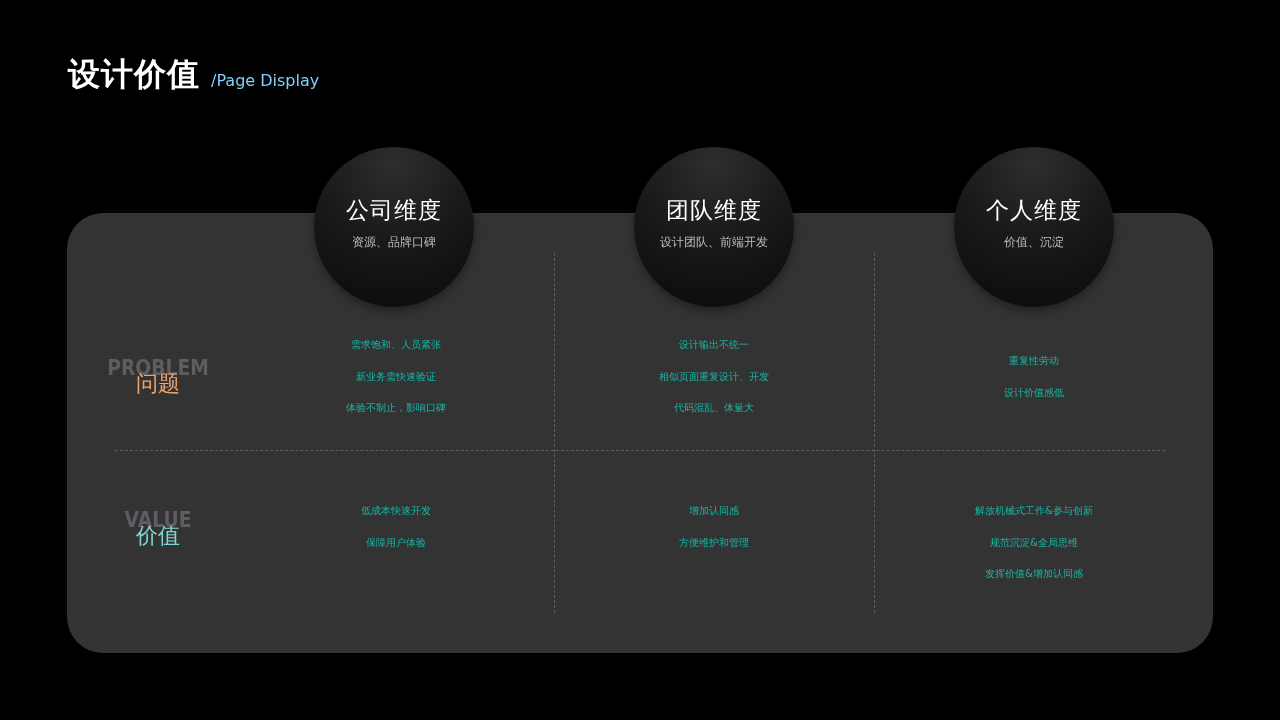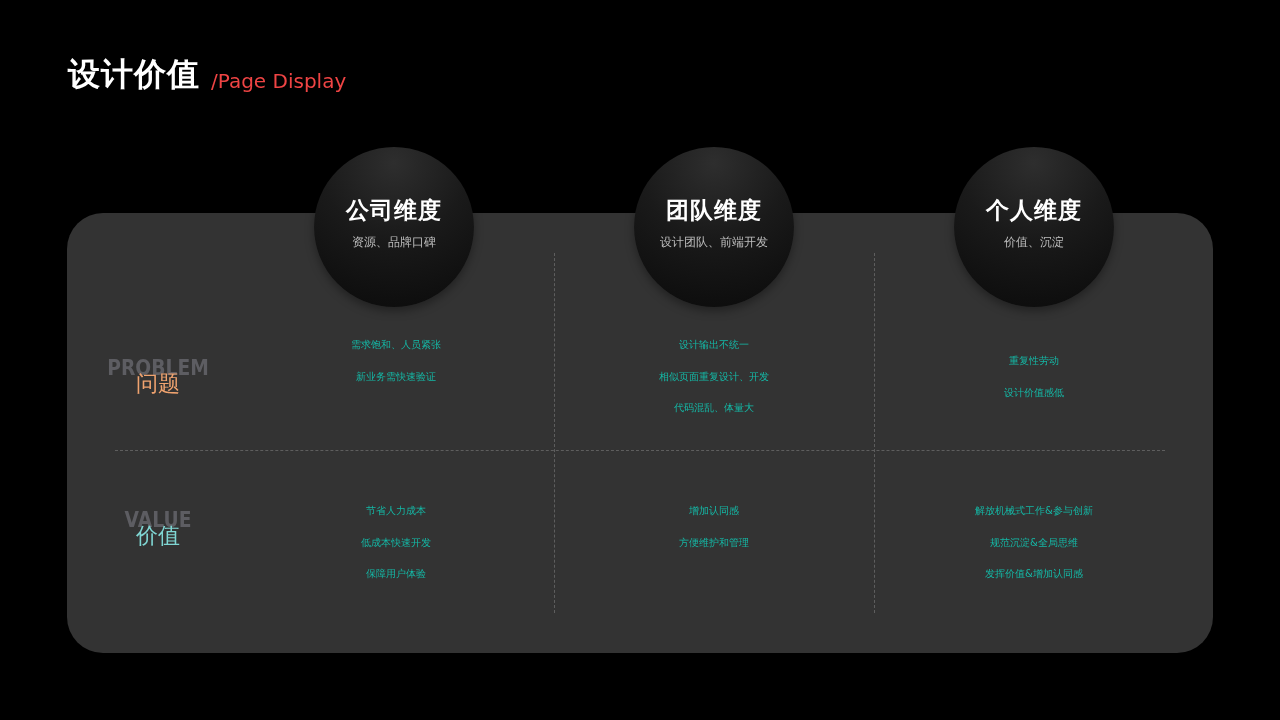--- a/index.html
+++ b/index.html
@@ -1,34 +1,34 @@
 <!DOCTYPE html>
 <html><head>
   <meta charset="utf-8">
   <style>
     html, body { margin: 0; padding: 0; }
     body {
       width: 1280px; height: 720px; background: #000; position: relative; overflow: hidden;
       font-family: "DejaVu Sans", "Liberation Sans", sans-serif; color: #fff;
     }
     .title { position: absolute; left: 68px; top: 52px; font-size: 32px; font-weight: bold; letter-spacing: 1px; color: #fff; line-height: 44px; }
-    .subtitle { position: absolute; left: 211px; top: 70px; font-size: 20px; color: #ef4444; line-height: 22px; }
+    .subtitle { position: absolute; left: 211px; top: 70px; font-size: 16px; color: #7dd3fc; line-height: 22px; }
     .card {
       position: absolute; left: 67px; top: 213px; width: 1146px; height: 440px;
       background: #333333; border-radius: 36px;
     }
     .vline { position: absolute; top: 253px; height: 360px; width: 0; border-left: 1px dashed #5e5e5e; }
     .hline { position: absolute; left: 115px; top: 450px; width: 1050px; height: 0; border-top: 1px dashed #5e5e5e; }
     .circle {
       position: absolute; top: 147px; width: 160px; height: 160px; border-radius: 50%;
       background: radial-gradient(circle at 50% 10%, #2e2e2e 0%, #1a1a1a 45%, #0a0a0a 100%);
       display: flex; flex-direction: column; align-items: center; justify-content: center;
       box-shadow: 0 4px 10px rgba(0,0,0,0.35);
     }
-    .circle .ctitle { font-size: 23px; font-weight: bold; color: #fff; margin-top: -8px; letter-spacing: 1px; }
+    .circle .ctitle { font-size: 23px; font-weight: normal; color: #fff; margin-top: -8px; letter-spacing: 1px; }
     .circle .csub { font-size: 12px; color: #bdbdbd; margin-top: 8px; }
     .rowlabel { position: absolute; width: 120px; text-align: center; }
     .rowlabel .en {
       position: absolute; left: 0; width: 120px; text-align: center; font-size: 22px; font-weight: bold;
       color: #5d5d62; letter-spacing: 0px; transform: scaleX(0.85);
     }
     .rowlabel .cn { position: absolute; left: 0; width: 120px; text-align: center; font-size: 22px; }
     .cell { position: absolute; width: 300px; text-align: center; font-size: 10px; color: #14b8a6; line-height: 31.5px; }
     .cell div { white-space: nowrap; }
   </style>
@@ -62,33 +62,33 @@
   <div class="cn" style="top:14px; color:#f0a36f;">问题</div>
 </div>
 <div class="rowlabel" style="left:98px; top:507px;">
   <div class="en" style="top:0;">VALUE</div>
   <div class="cn" style="top:14px; color:#7fd6d3;">价值</div>
 </div>
 
 <div class="cell" style="left:246px; top:329px;">
   <div>需求饱和、人员紧张</div>
   <div>新业务需快速验证</div>
+  <div>体验不制止，影响口碑</div>
 </div>
 <div class="cell" style="left:564px; top:329px;font-family:Liberation Serif, serif;">
   <div>设计输出不统一</div>
   <div>相似页面重复设计、开发</div>
   <div>代码混乱、体量大</div>
 </div>
 <div class="cell" style="left:884px; top:345px;">
   <div>重复性劳动</div>
   <div>设计价值感低</div>
 </div>
 
 <div class="cell" style="left:246px; top:495px;">
-  <div>节省人力成本</div>
   <div>低成本快速开发</div>
   <div>保障用户体验</div>
 </div>
 <div class="cell" style="left:564px; top:495px;">
   <div>增加认同感</div>
   <div>方便维护和管理</div>
 </div>
 <div class="cell" style="left:884px; top:495px;">
   <div>解放机械式工作&amp;参与创新</div>
   <div>规范沉淀&amp;全局思维</div>

